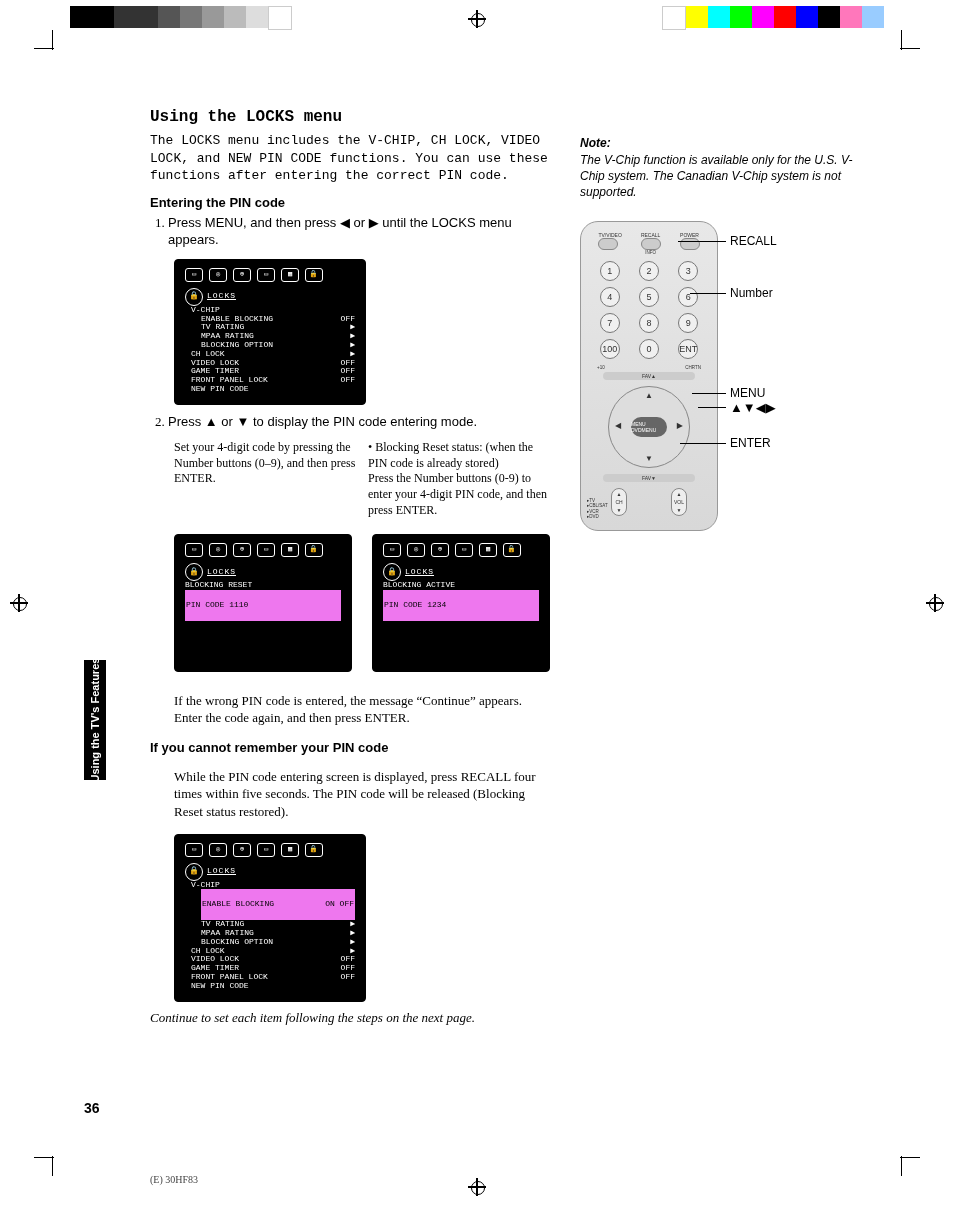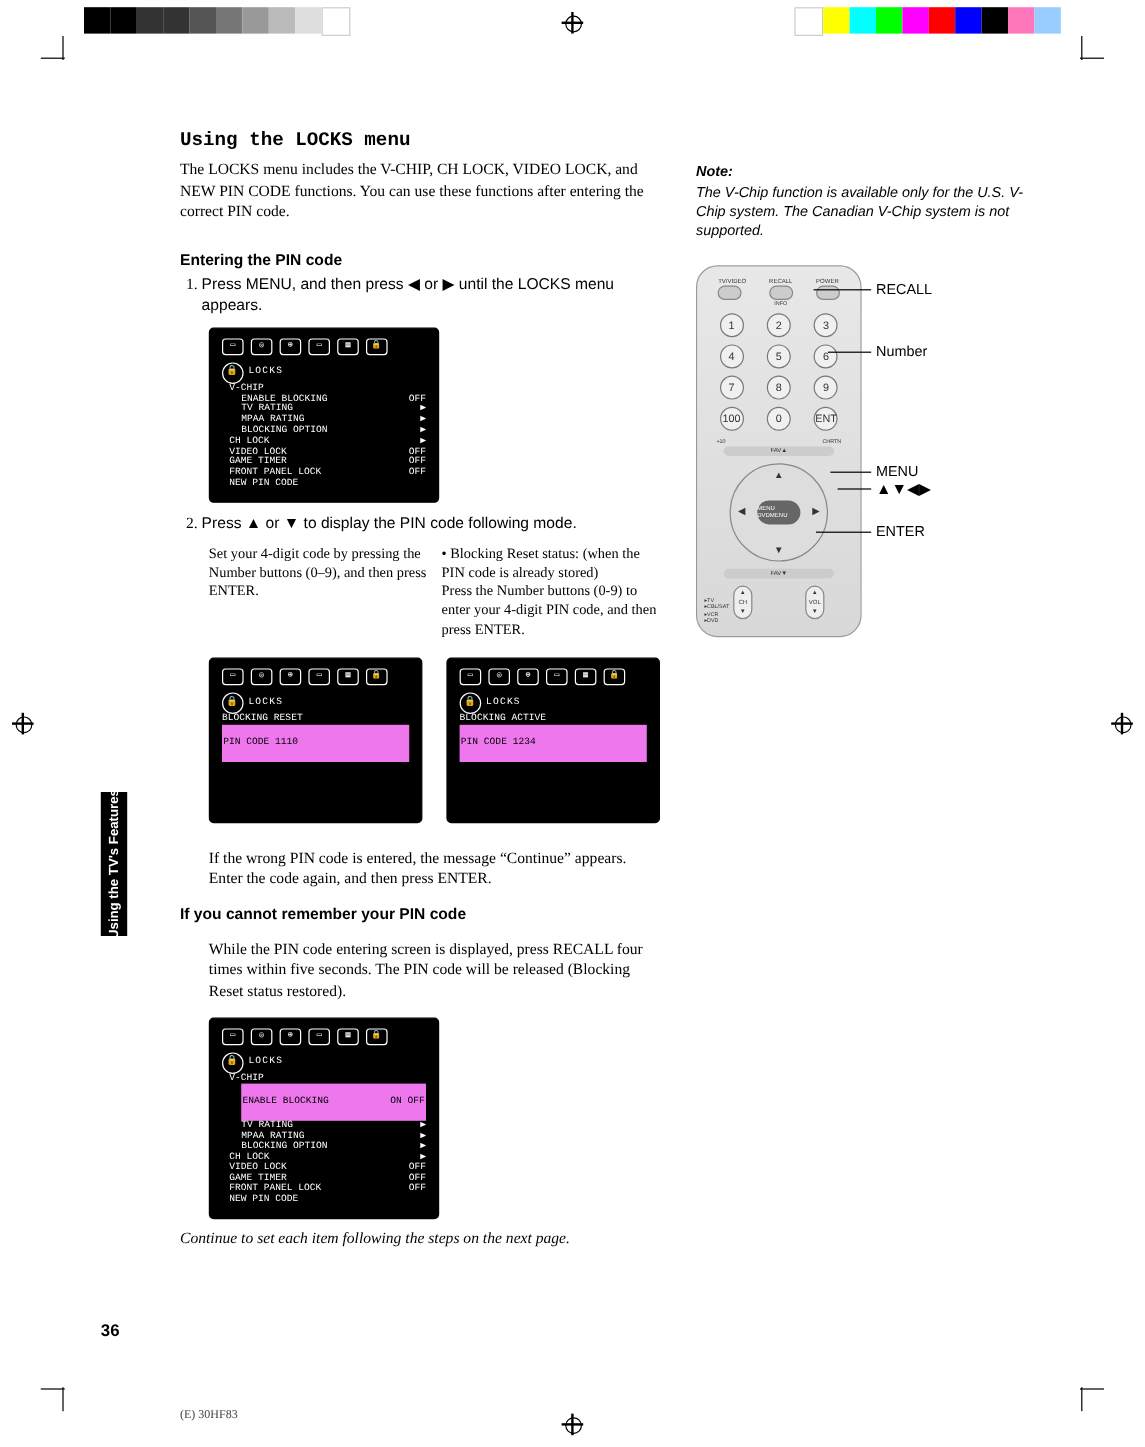--- a/index.html
+++ b/index.html
@@ -70,22 +70,23 @@
     width: 290px;
     float: right;
   }
   h2.section-title {
     font-family: Liberation Mono, monospace;
     font-weight: bold;
     font-size: 16px;
     margin: 0 0 6px 0;
   }
   .intro {
-    margin: 0 0 24px 0;
+    margin: 0 0 10px 0;
     line-height: 1.35;
+    font-family: Liberation Mono, monospace;
   }
   h3.subhead {
     font-family: Arial, Helvetica, sans-serif;
     font-weight: bold;
     font-size: 13px;
     margin: 4px 0 4px 0;
   }
   ol.steps {
     margin: 0 0 10px 18px;
     padding: 0;
@@ -123,21 +124,21 @@
   .screen-row { display:flex; gap:20px; margin-left:24px; }
   .screen .icons {
     display:flex; gap:6px; margin-bottom:6px;
   }
   .screen .icons .ic {
     width:16px; height:12px; border:1px solid #fff; border-radius:3px;
     display:flex; align-items:center; justify-content:center;
     font-size:7px;
   }
   .screen .label-locks {
-    font-size:8px; margin: 4px 0 4px 20px; letter-spacing:1px;
+    font-size:8px; text-decoration: underline; margin: 4px 0 4px 20px; letter-spacing:1px;
   }
   .screen .menu-line { display:flex; justify-content:space-between; padding-left:6px;}
   .screen .menu-line.sub { padding-left:16px; }
   .screen .hilite { background:#e7e; color:#000; padding:11px 1px;}
   .screen .lockicon {
     width:16px;height:16px;border:1px solid #fff;border-radius:50%;
     display:inline-flex;align-items:center;justify-content:center;
     font-size:8px;margin-right:4px;
   }
 
@@ -366,21 +367,21 @@
               <span>OFF</span>
             </div>
             <div class="menu-line">
               <span>NEW PIN CODE</span>
               <span></span>
             </div>
           </div>
       </div>
 
       <ol class="steps" start="2">
-        <li><span class="tri">Press ▲ or ▼ to display the PIN code following mode.</span></li>
+        <li><span class="tri">Press ▲ or ▼ to display the PIN code entering mode.</span></li>
       </ol>
 
       <div class="two-col-small">
         <div class="c">Set your 4-digit code by pressing the Number buttons (0–9), and then press ENTER.</div>
         <div class="c">
           • <span>Blocking Reset status: (when the PIN code is already stored)</span><br>
           <span>Press the Number buttons (0-9) to enter your 4-digit PIN code, and then press ENTER.</span>
         </div>
       </div>
 

